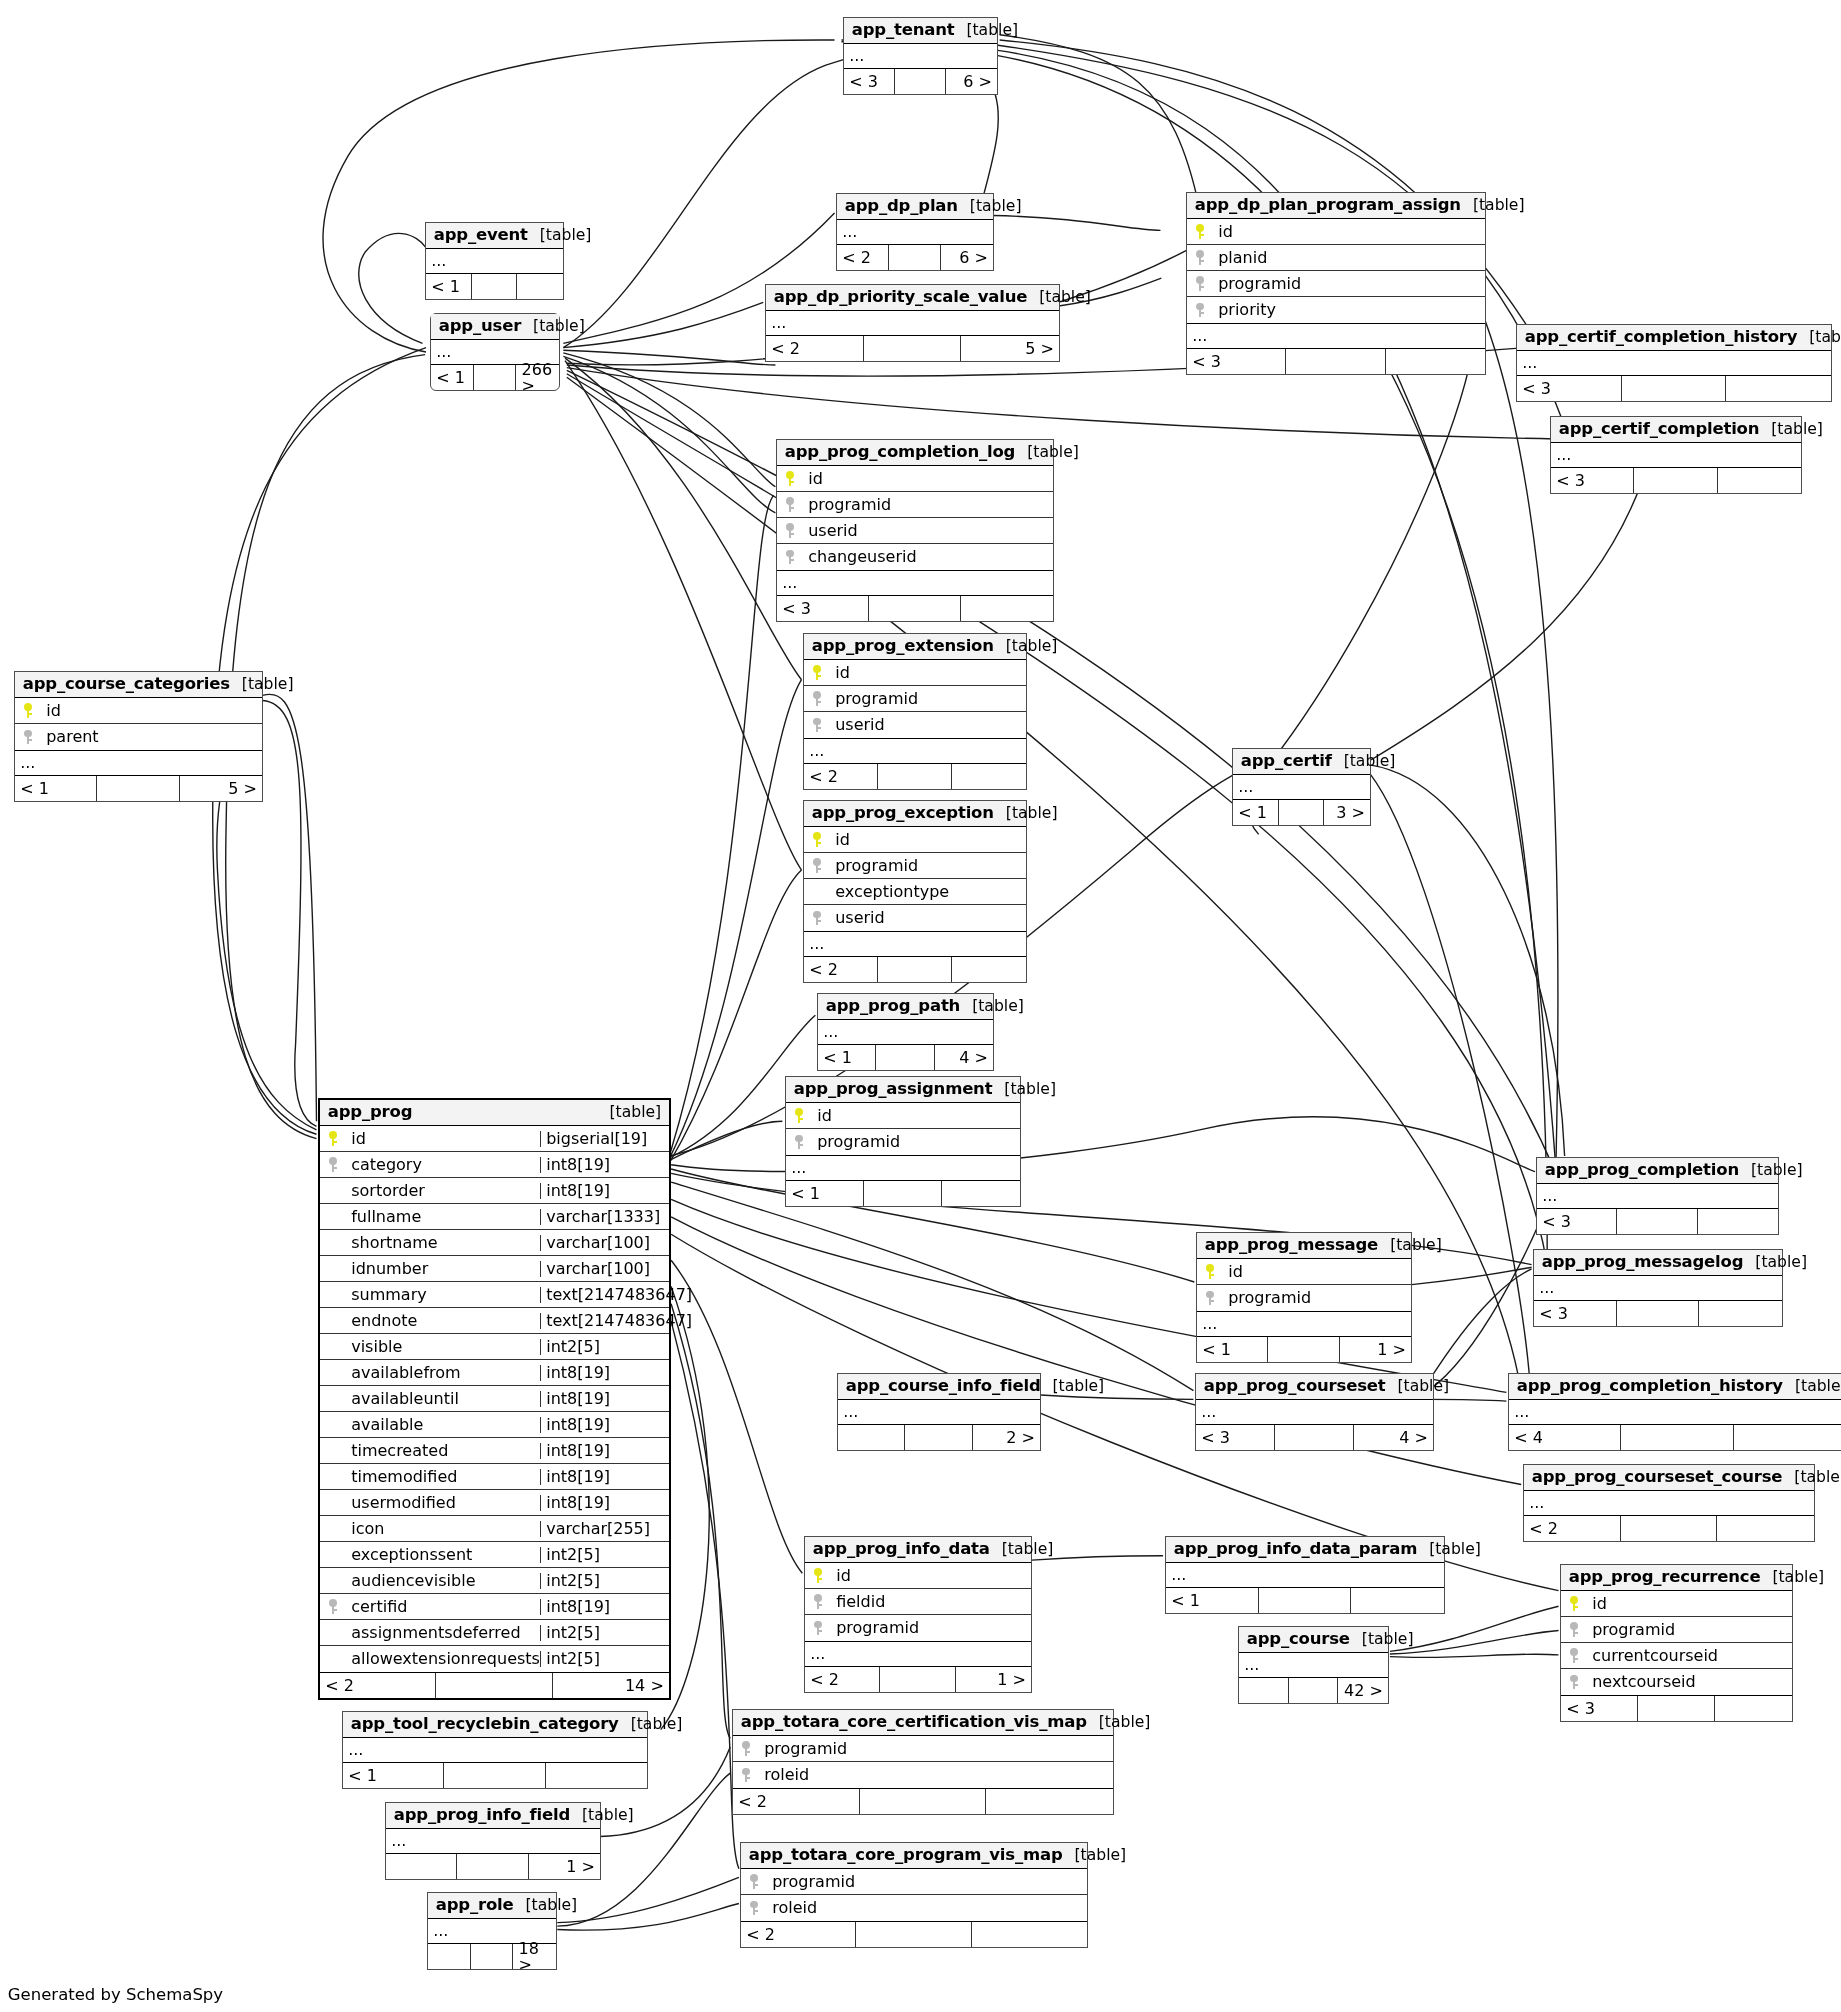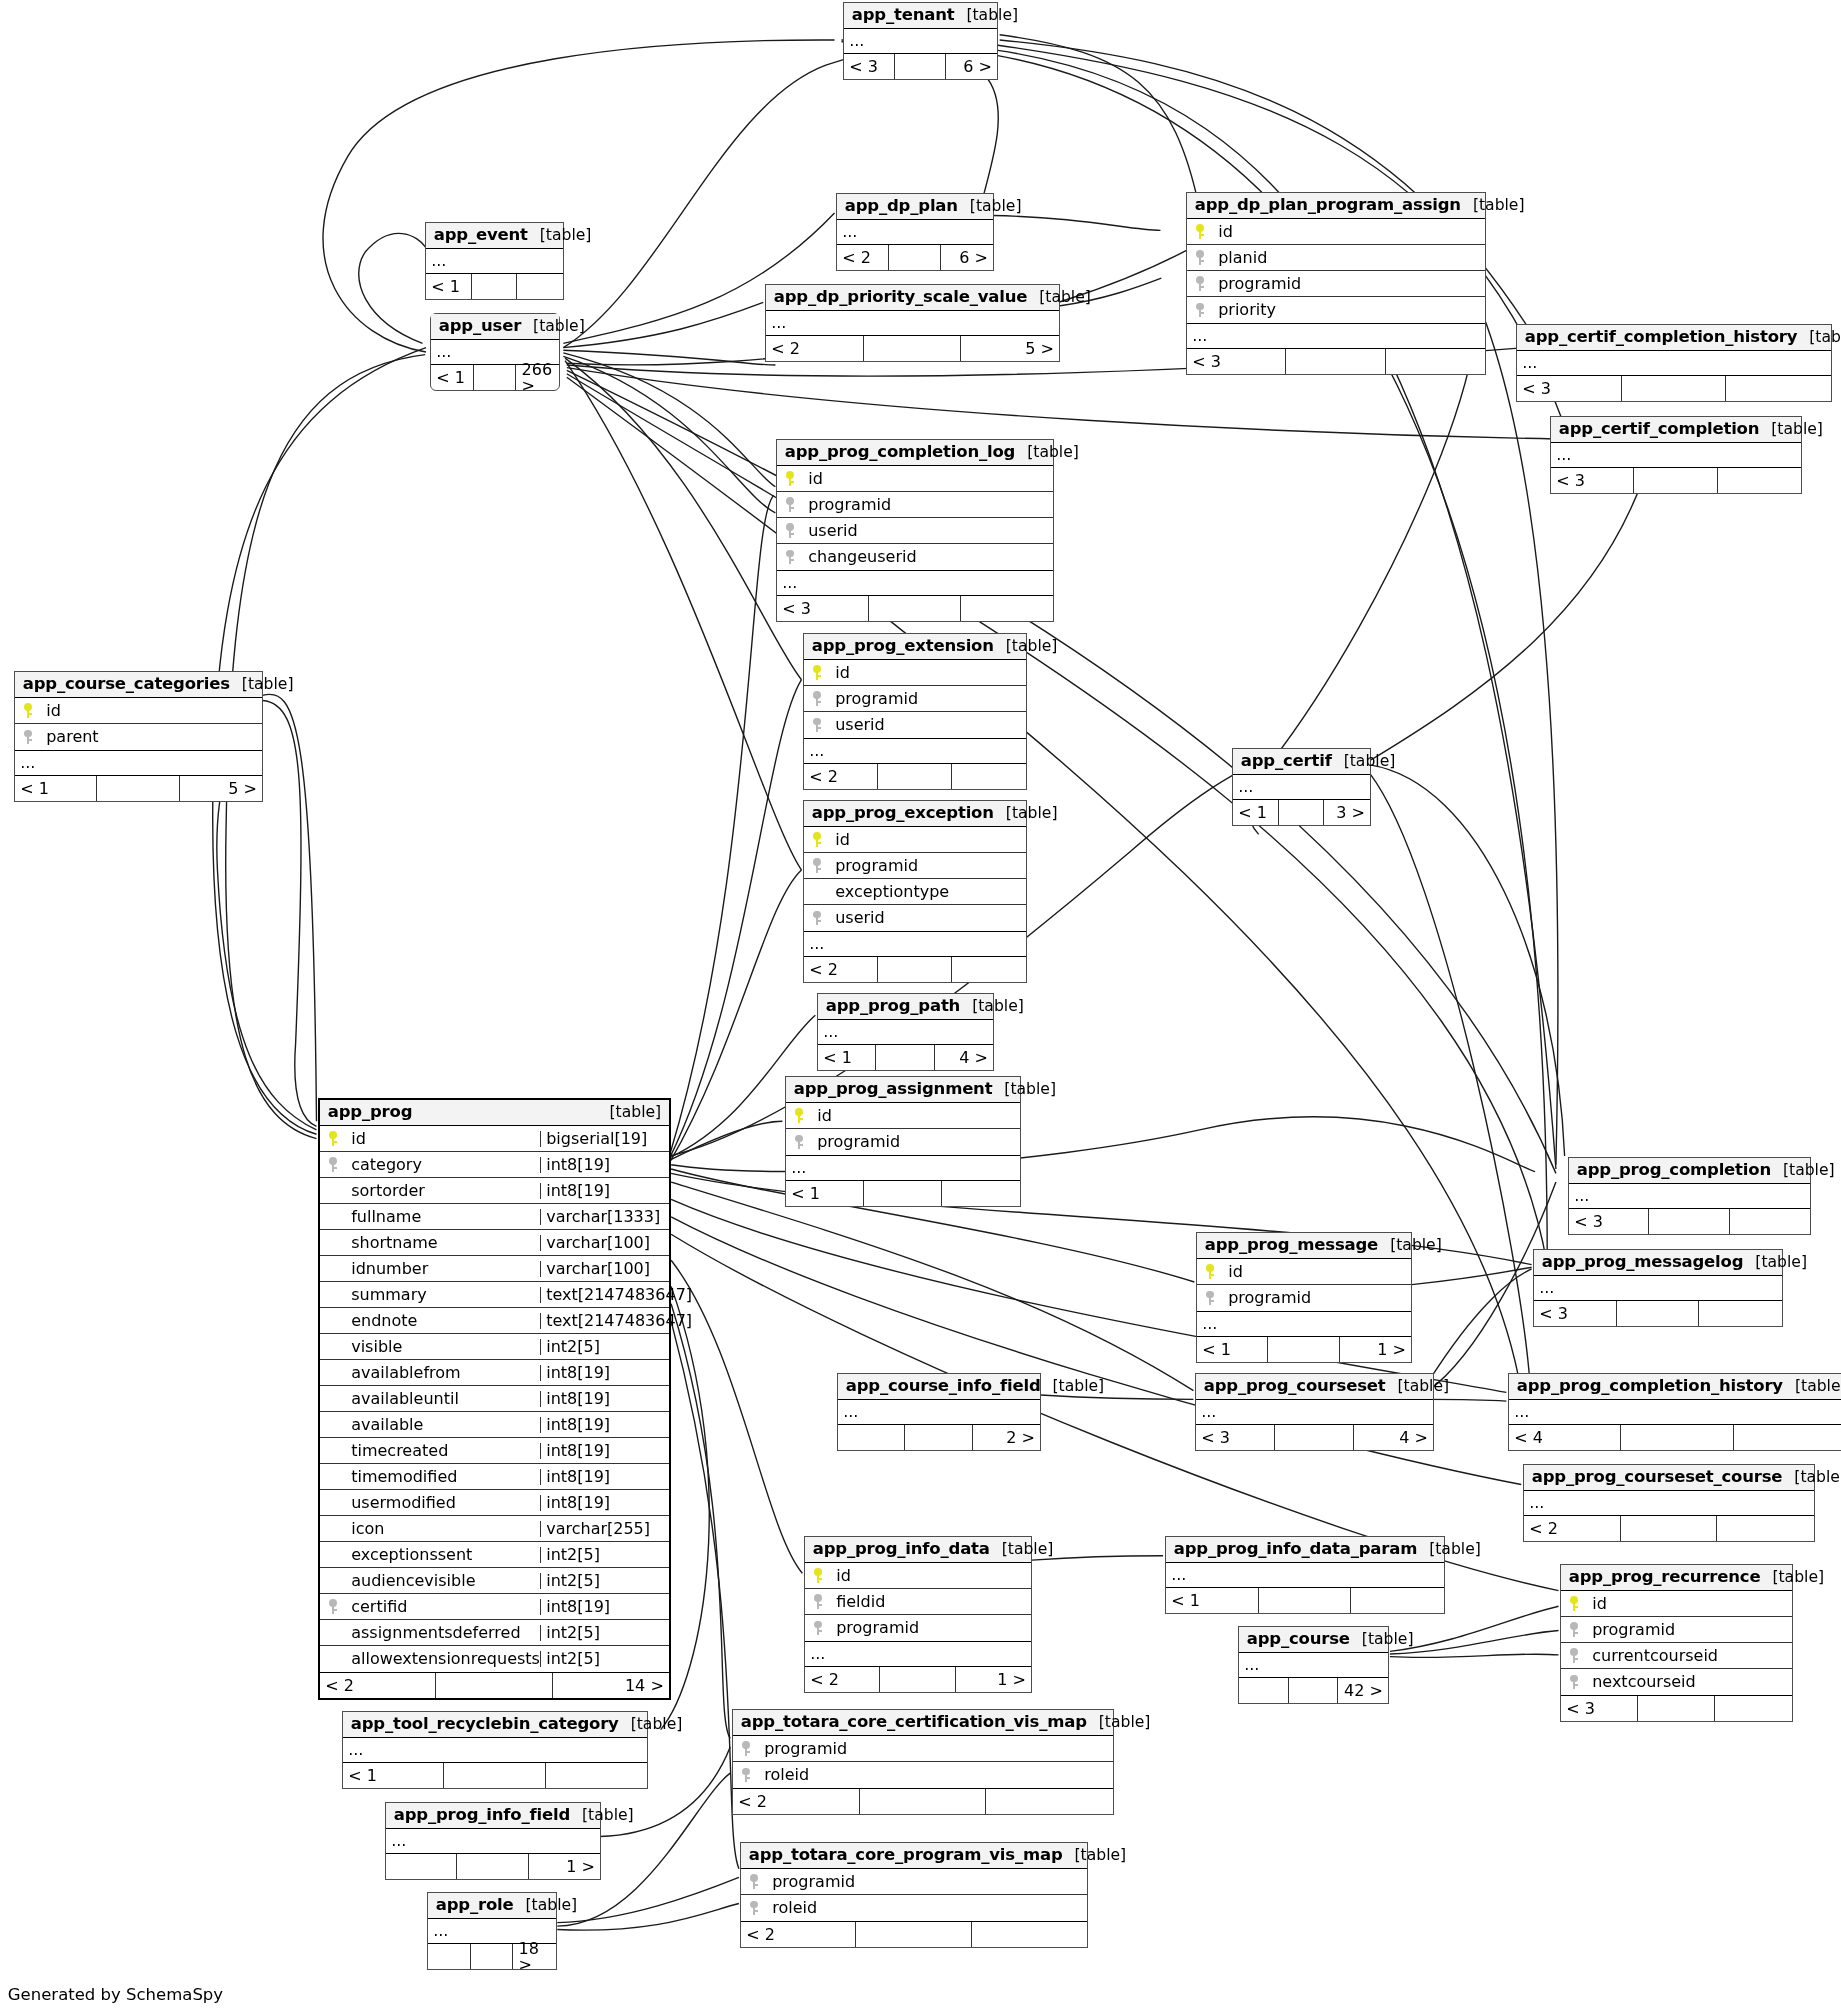--- a/index.html
+++ b/index.html
@@ -219,21 +219,21 @@
       <path d="M 1599,1903 C 1680,1900 1740,1880 1793,1876" fill="none" stroke="#1a1a1a" stroke-width="1.6"></path>
       <path d="M 1599,1906 C 1680,1910 1740,1900 1793,1904" fill="none" stroke="#1a1a1a" stroke-width="1.6"></path>
       <path d="M 690,2113 C 780,2110 820,2060 840,2010" fill="none" stroke="#1a1a1a" stroke-width="1.6"></path>
       <path d="M 641,2212 C 720,2210 800,2180 850,2160" fill="none" stroke="#1a1a1a" stroke-width="1.6"></path>
       <path d="M 641,2216 C 740,2215 800,2070 840,2040" fill="none" stroke="#1a1a1a" stroke-width="1.6"></path>
       <path d="M 641,2220 C 760,2225 810,2200 850,2190" fill="none" stroke="#1a1a1a" stroke-width="1.6"></path>
       <path d="M 302,800 C 340,790 360,830 364,1290" fill="none" stroke="#1a1a1a" stroke-width="1.6"></path>
       <path d="M 302,806 C 350,810 352,900 340,1200 C 335,1270 350,1290 364,1296" fill="none" stroke="#1a1a1a" stroke-width="1.6"></path>
     </svg>
   <div id="nodes">
-      <div class="table-node" style="left: 843px; top: 2px; width: 155px;">
+      <div class="table-node" style="left: 843px; top: 17px; width: 155px;">
         <div class="tn-head">
           <span class="tn-name">app_tenant</span>
           <span class="tn-tag">[table]</span>
         </div>
         <div class="tn-ellipsis">...</div>
         <div class="tn-foot">
           <div class="fl">&lt; 3</div>
           <div class="fl"></div>
           <div class="fr">6 &gt;</div>
         </div>
@@ -731,21 +731,21 @@
             <div class="tn-col">allowextensionrequests</div>
             <div class="tn-type" style="width: 129px; min-width: 129px;">int2[5]</div>
           </div>
         </div>
         <div class="tn-foot">
           <div class="fl">&lt; 2</div>
           <div class="fl"></div>
           <div class="fr">14 &gt;</div>
         </div>
       </div>
-      <div class="table-node" style="left: 1536px; top: 1157px; width: 243px; margin-left: 32px;">
+      <div class="table-node" style="left: 1536px; top: 1157px; width: 243px;">
         <div class="tn-head">
           <span class="tn-name">app_prog_completion</span>
           <span class="tn-tag">[table]</span>
         </div>
         <div class="tn-ellipsis">...</div>
         <div class="tn-foot">
           <div class="fl">&lt; 3</div>
           <div class="fl"></div>
           <div class="fr"></div>
         </div>

